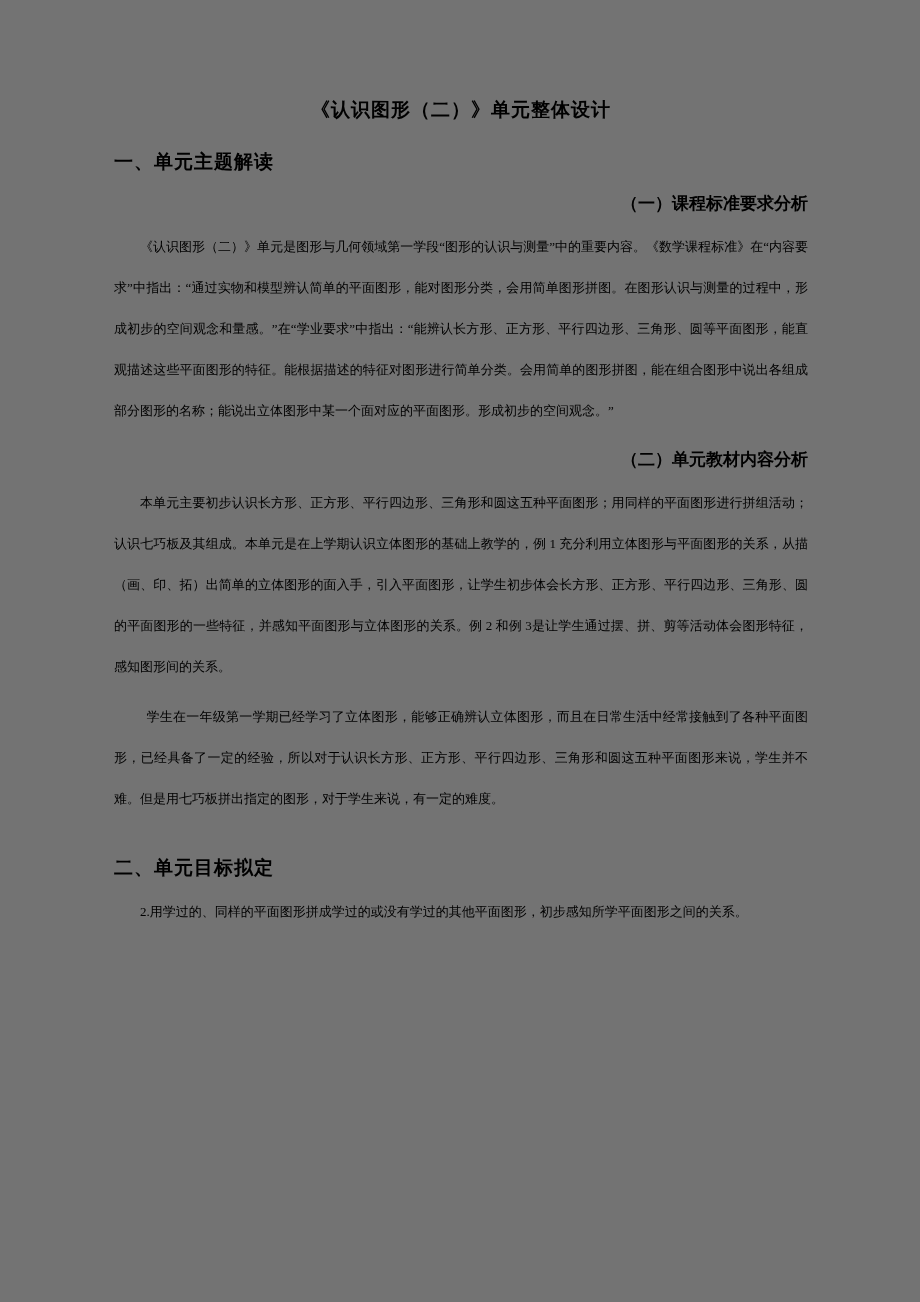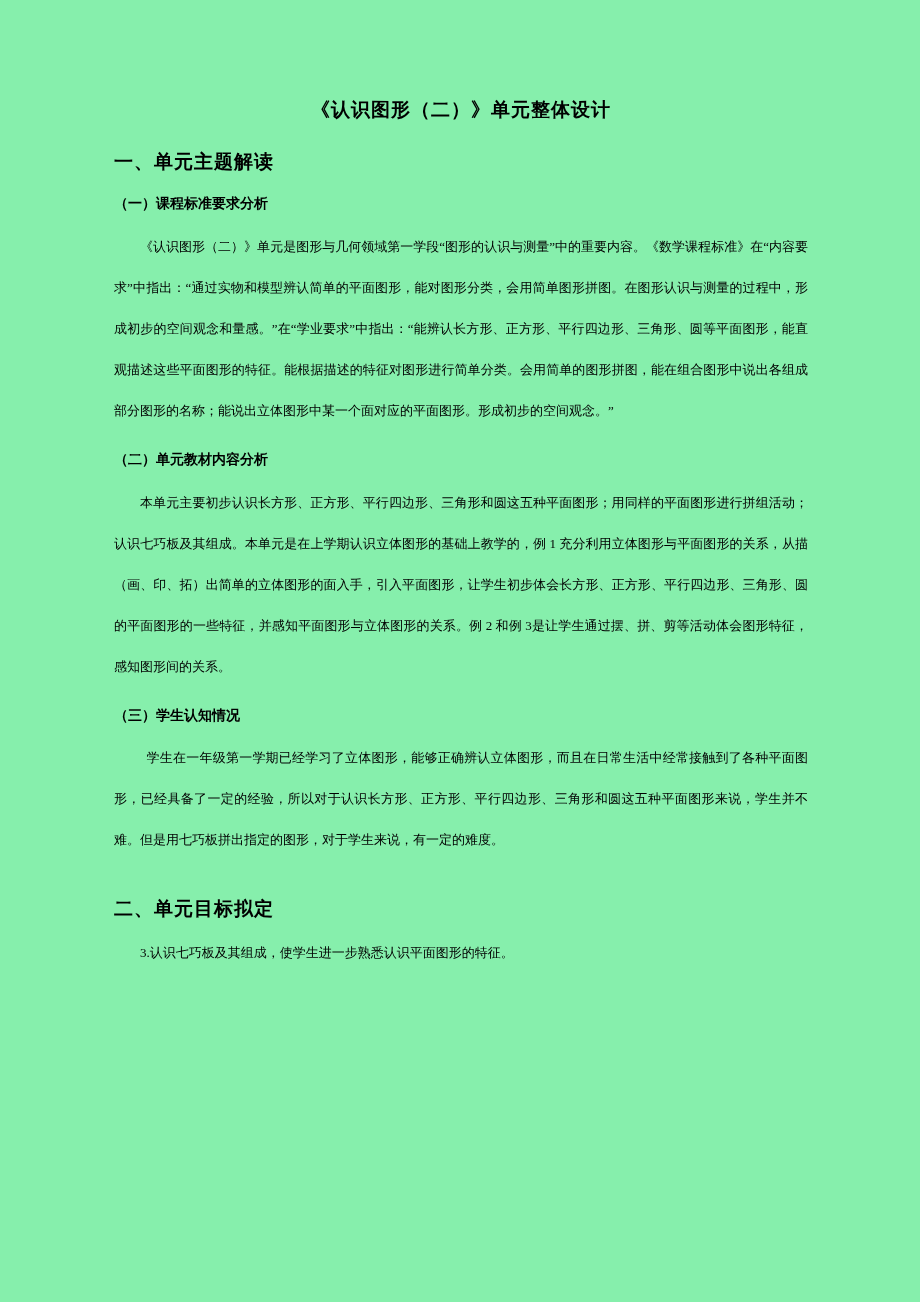--- a/index.html
+++ b/index.html
@@ -12,21 +12,21 @@
     height: 1302px;
     overflow: hidden;
     color: #000000;
     font-family: "Liberation Serif", "DejaVu Serif", serif;
   }
   .page {
     box-sizing: border-box;
     width: 920px;
     height: 1302px;
     padding: 96px 112px 40px 114px;
-    background: #86efac;
+    background: #737373;
   }
   .doc-title {
     margin: 0;
     text-align: center;
     font-family: "DejaVu Sans", "Liberation Sans", sans-serif;
     font-weight: bold;
     font-size: 19px;
     line-height: 26px;
     letter-spacing: 1px;
   }
@@ -35,22 +35,23 @@
     font-family: "DejaVu Sans", "Liberation Sans", sans-serif;
     font-weight: bold;
     font-size: 19px;
     line-height: 27px;
     letter-spacing: 1px;
   }
   .sub-heading {
     margin: 16px 0 0 0;
     font-family: "DejaVu Sans", "Liberation Sans", sans-serif;
     font-weight: bold;
-    font-size: 14px;
+    font-size: 17px;
     line-height: 25px;
+    text-align: right;
   }
   p.body-para {
     margin: 10px 0 0 0;
     font-size: 13px;
     line-height: 41px;
     text-align: justify;
     text-indent: 2em;
   }
   p.body-para.indent-wide {
     text-indent: 2.5em;
@@ -76,23 +77,22 @@
   <h2 class="sec-heading">一、单元主题解读</h2>
 
   <h3 class="sub-heading">（一）课程标准要求分析</h3>
 
   <p class="body-para">《认识图形（二）》单元是图形与几何领域第一学段“图形的认识与测量”中的重要内容。《数学课程标准》在“内容要求”中指出：“通过实物和模型辨认简单的平面图形，能对图形分类，会用简单图形拼图。在图形认识与测量的过程中，形成初步的空间观念和量感。”在“学业要求”中指出：“能辨认长方形、正方形、平行四边形、三角形、圆等平面图形，能直观描述这些平面图形的特征。能根据描述的特征对图形进行简单分类。会用简单的图形拼图，能在组合图形中说出各组成部分图形的名称；能说出立体图形中某一个面对应的平面图形。形成初步的空间观念。”</p>
 
   <h3 class="sub-heading">（二）单元教材内容分析</h3>
 
   <p class="body-para">本单元主要初步认识长方形、正方形、平行四边形、三角形和圆这五种平面图形；用同样的平面图形进行拼组活动；认识七巧板及其组成。本单元是在上学期认识立体图形的基础上教学的，例 1 充分利用立体图形与平面图形的关系，从描（画、印、拓）出简单的立体图形的面入手，引入平面图形，让学生初步体会长方形、正方形、平行四边形、三角形、圆的平面图形的一些特征，并感知平面图形与立体图形的关系。例 2 和例 3是让学生通过摆、拼、剪等活动体会图形特征，感知图形间的关系。</p>
 
-  <h3 class="sub-heading">（三）学生认知情况</h3>
 
   <p class="body-para indent-wide">学生在一年级第一学期已经学习了立体图形，能够正确辨认立体图形，而且在日常生活中经常接触到了各种平面图形，已经具备了一定的经验，所以对于认识长方形、正方形、平行四边形、三角形和圆这五种平面图形来说，学生并不难。但是用七巧板拼出指定的图形，对于学生来说，有一定的难度。</p>
 
   <h2 class="sec-heading spaced-top">二、单元目标拟定</h2>
 
   <div class="goal-list">
-    <p class="body-para">3.认识七巧板及其组成，使学生进一步熟悉认识平面图形的特征。</p>
+    <p class="body-para">2.用学过的、同样的平面图形拼成学过的或没有学过的其他平面图形，初步感知所学平面图形之间的关系。</p>
   </div>
 
 </div>
 
 </body></html>

